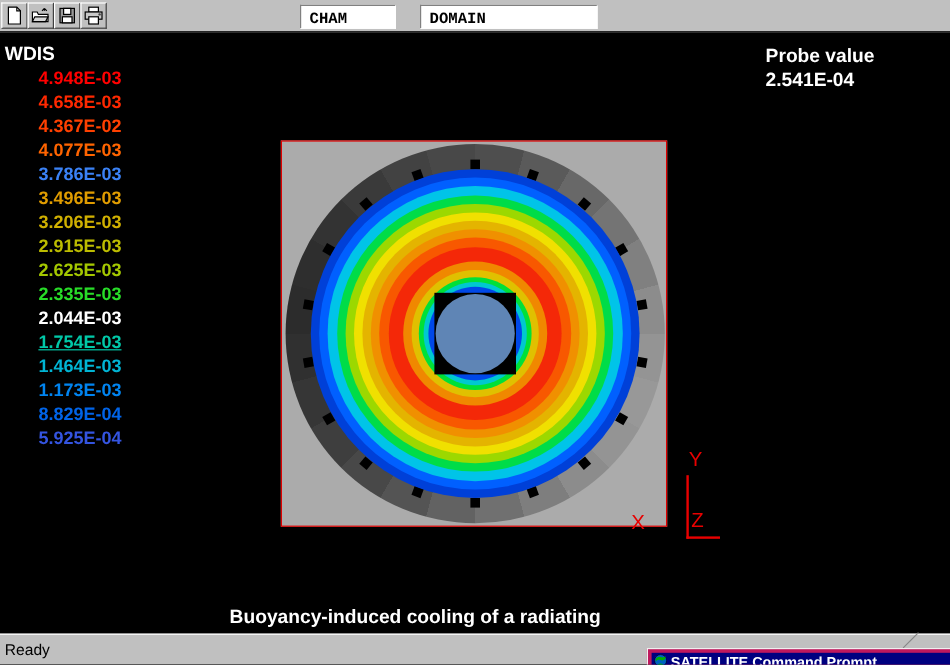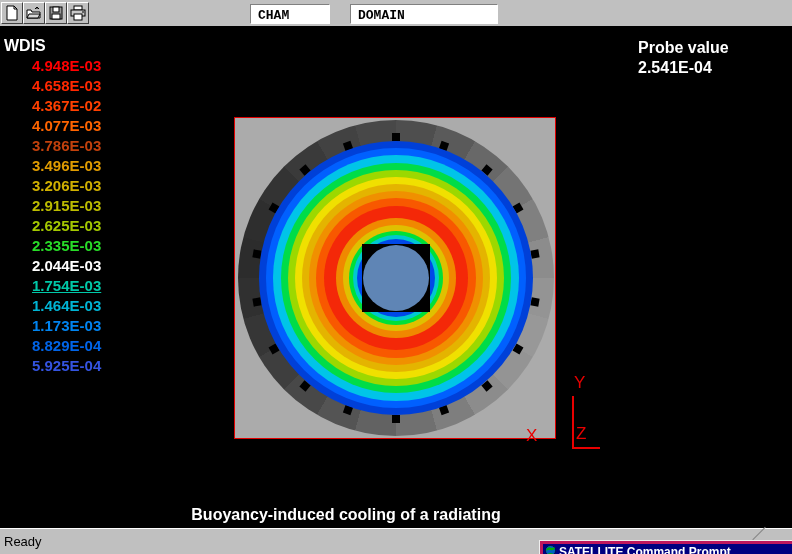--- a/index.html
+++ b/index.html
@@ -84,21 +84,21 @@
     <div class="tfield" style="left:250px;width:80px">CHAM</div>
     <div class="tfield" style="left:350px;width:148px">DOMAIN</div>
   </div>
 
   <div class="legend-title">WDIS</div>
   <div class="legend" id="legend-entries">
       <div class="legend-row" style="color: rgb(255, 0, 0);">4.948E-03</div>
       <div class="legend-row" style="color: rgb(255, 40, 0);">4.658E-03</div>
       <div class="legend-row" style="color: rgb(255, 64, 0);">4.367E-02</div>
       <div class="legend-row" style="color: rgb(255, 100, 0);">4.077E-03</div>
-      <div class="legend-row" style="color: #c2410c; text-align: right;">3.786E-03</div>
+      <div class="legend-row" style="color: #3b82f6; text-align: right;">3.786E-03</div>
       <div class="legend-row" style="color: rgb(224, 156, 0);">3.496E-03</div>
       <div class="legend-row" style="color: rgb(208, 176, 0);">3.206E-03</div>
       <div class="legend-row" style="color: rgb(188, 188, 0);">2.915E-03</div>
       <div class="legend-row" style="color: rgb(164, 200, 0);">2.625E-03</div>
       <div class="legend-row" style="color: rgb(40, 220, 40);">2.335E-03</div>
       <div class="legend-row" style="color: #ffffff;">2.044E-03</div>
       <div class="legend-row" style="color: rgb(0, 200, 168); text-decoration: underline;">1.754E-03</div>
       <div class="legend-row" style="color: rgb(0, 180, 212);">1.464E-03</div>
       <div class="legend-row" style="color: rgb(0, 132, 240);">1.173E-03</div>
       <div class="legend-row" style="color: rgb(0, 100, 232);">8.829E-04</div>

